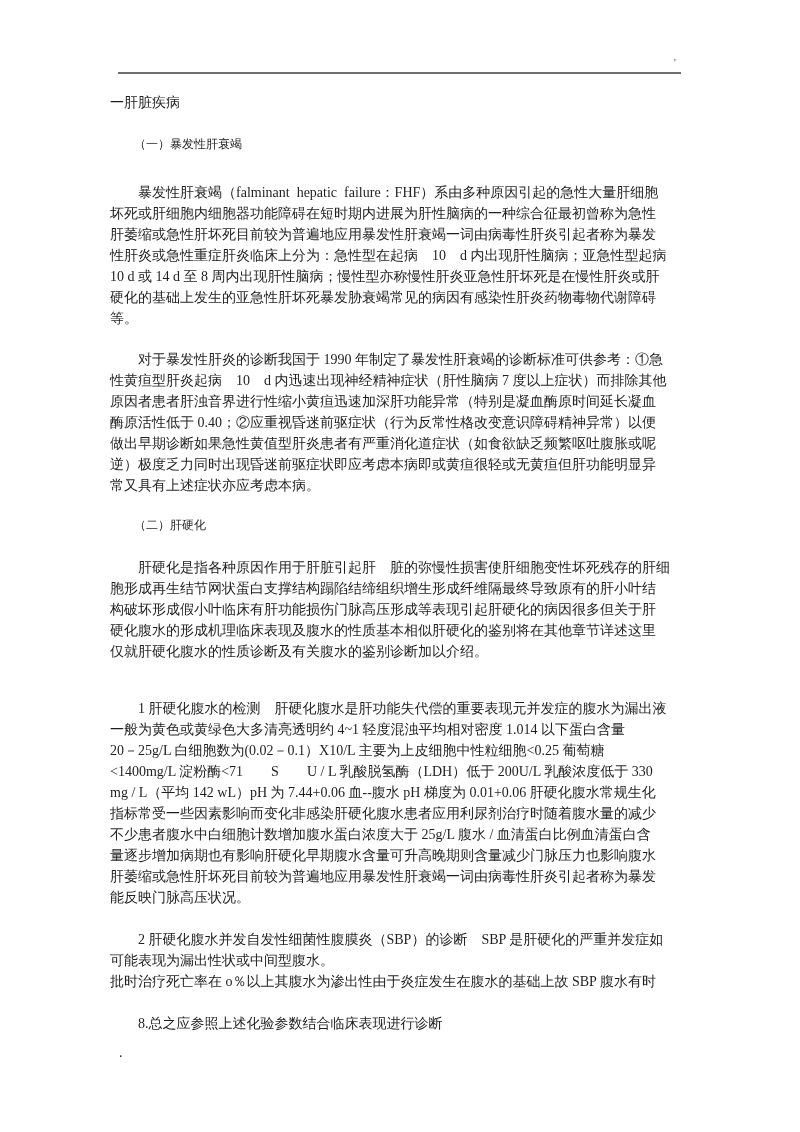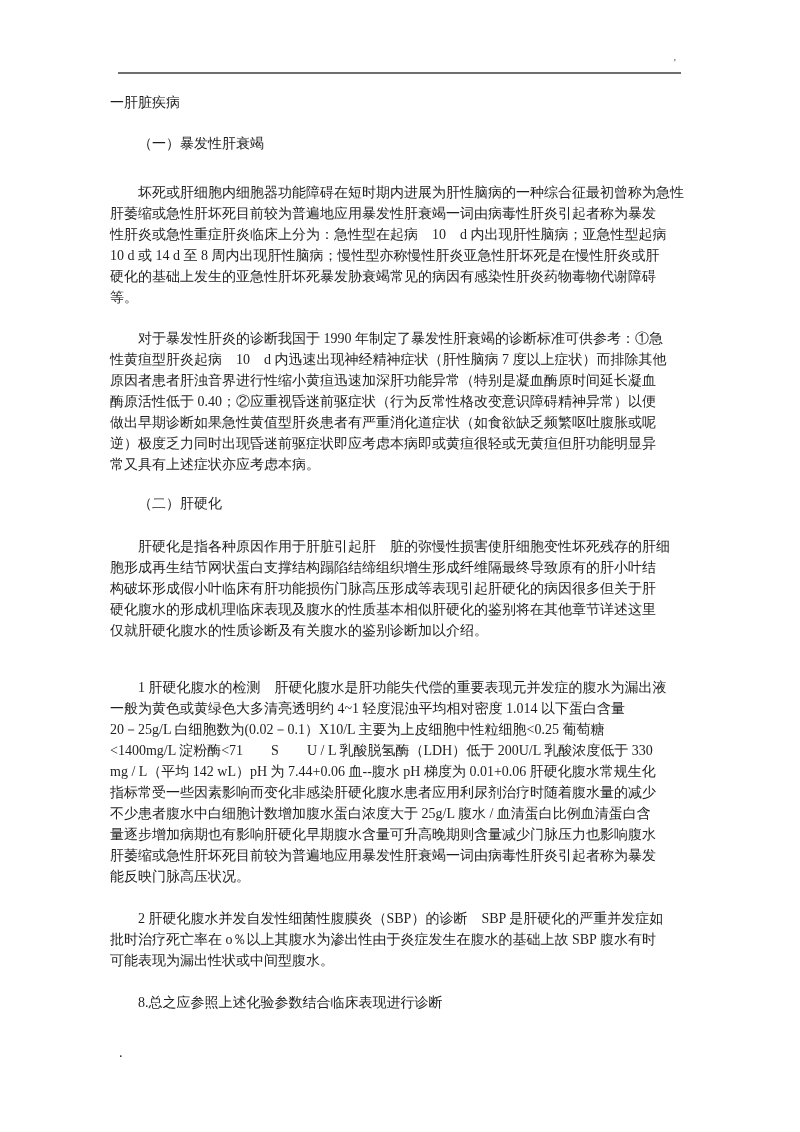--- a/index.html
+++ b/index.html
@@ -46,46 +46,46 @@
   }
   .doc-title {
     margin: 0;
     font-size: 14px;
     font-weight: normal;
     line-height: 21px;
     white-space: pre;
   }
   .sec-heading {
     margin: 0;
-    font-size: 14px;
+    font-size: 12px;
     font-weight: normal;
     line-height: 21px;
     text-indent: 2em;
     white-space: pre;
-    font-family: Liberation Mono, monospace;
   }
   .para { margin: 0; }
   .para .line { white-space: pre; line-height: 21px; }
   .para .line:first-child { text-indent: 2em; }
 </style>
 </head>
 <body>
 
 <div class="page">
 
   <div class="header-rule"></div>
   <span class="header-mark">'</span>
 
   <main class="content">
 
     <h1 class="doc-title">一肝脏疾病</h1>
 
     <h2 class="sec-heading" style="margin-top:21px">（一）暴发性肝衰竭</h2>
 
     <div class="para" style="margin-top:27px">
+        <div class="line">暴发性肝衰竭（falminant  hepatic  failure：FHF）系由多种原因引起的急性大量肝细胞</div>
         <div class="line">坏死或肝细胞内细胞器功能障碍在短时期内进展为肝性脑病的一种综合征最初曾称为急性</div>
         <div class="line">肝萎缩或急性肝坏死目前较为普遍地应用暴发性肝衰竭一词由病毒性肝炎引起者称为暴发</div>
         <div class="line">性肝炎或急性重症肝炎临床上分为：急性型在起病　10　d 内出现肝性脑病；亚急性型起病</div>
         <div class="line">10 d 或 14 d 至 8 周内出现肝性脑病；慢性型亦称慢性肝炎亚急性肝坏死是在慢性肝炎或肝</div>
         <div class="line">硬化的基础上发生的亚急性肝坏死暴发胁衰竭常见的病因有感染性肝炎药物毒物代谢障碍</div>
         <div class="line">等。</div>
       </div>
 
     <div class="para" style="margin-top:20px">
         <div class="line">对于暴发性肝炎的诊断我国于 1990 年制定了暴发性肝衰竭的诊断标准可供参考：①急</div>
@@ -115,22 +115,22 @@
         <div class="line">mg / L（平均 142 wL）pH 为 7.44+0.06 血--腹水 pH 梯度为 0.01+0.06 肝硬化腹水常规生化</div>
         <div class="line">指标常受一些因素影响而变化非感染肝硬化腹水患者应用利尿剂治疗时随着腹水量的减少</div>
         <div class="line">不少患者腹水中白细胞计数增加腹水蛋白浓度大于 25g/L 腹水 / 血清蛋白比例血清蛋白含</div>
         <div class="line">量逐步增加病期也有影响肝硬化早期腹水含量可升高晚期则含量减少门脉压力也影响腹水</div>
         <div class="line">肝萎缩或急性肝坏死目前较为普遍地应用暴发性肝衰竭一词由病毒性肝炎引起者称为暴发</div>
         <div class="line">能反映门脉高压状况。</div>
       </div>
 
     <div class="para" style="margin-top:21px">
         <div class="line">2 肝硬化腹水并发自发性细菌性腹膜炎（SBP）的诊断　SBP 是肝硬化的严重并发症如</div>
+        <div class="line">可能表现为漏出性状或中间型腹水。</div>
         <div class="line">批时治疗死亡率在 o％以上其腹水为渗出性由于炎症发生在腹水的基础上故 SBP 腹水有时</div>
-        <div class="line">可能表现为漏出性状或中间型腹水。</div>
       </div>
 
     <div class="para" style="margin-top:21px">
         <div class="line">8.总之应参照上述化验参数结合临床表现进行诊断</div>
       </div>
 
   </main>
 
   <span class="footer-mark">.</span>
 

